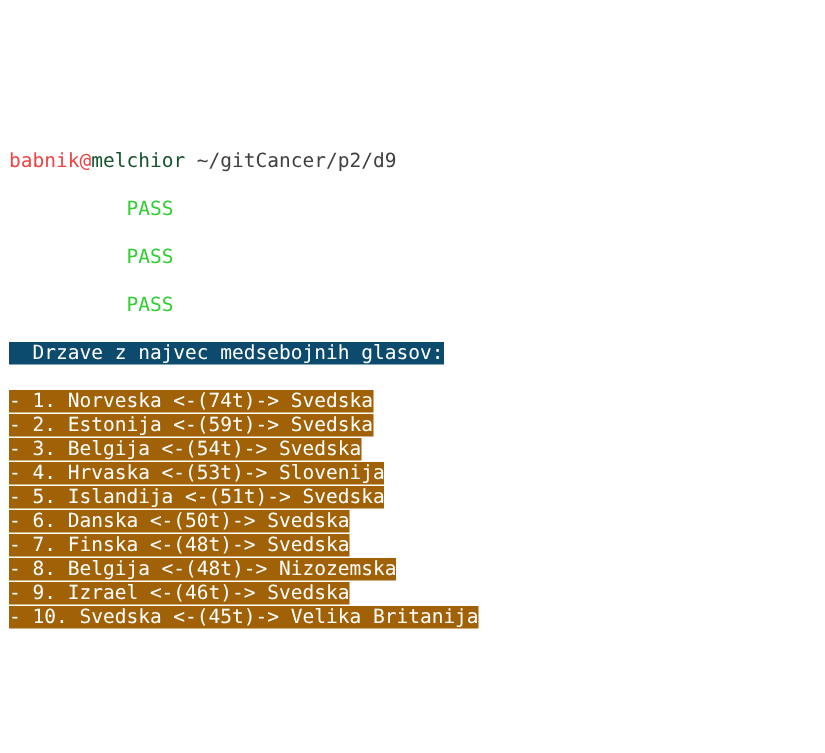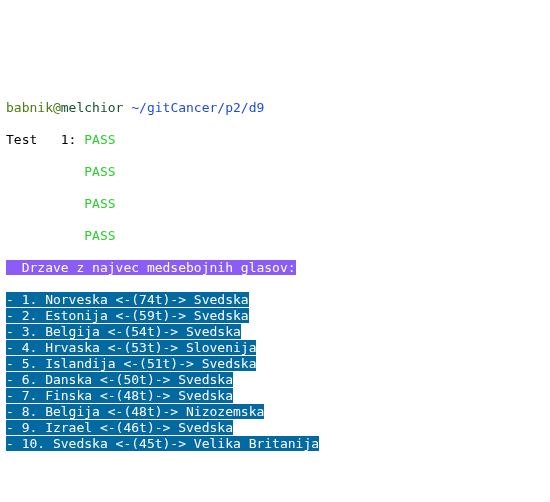--- a/index.html
+++ b/index.html
@@ -10,41 +10,40 @@
     font-size: 13px;
     line-height: 16px;
     color: #555555;
     white-space: pre;
   }
   .term {
     padding: 4px 6px;
     width: 550px;
     box-sizing: border-box;
   }
-  .user   { color: #4d7c0f; }
+  .user   { color: #ef4444; }
   .host   { color: #14532d; }
-  .path   { color: #1d4ed8; margin-top: 43px; }
+  .path   { color: #404040; margin-top: 43px; }
   .prompt-sym { color: #d02090; font-weight: bold; }
   .cmd    { color: #555555; }
   .arg    { color: #d02090; }
   .black  { color: #000000; }
   .green  { color: #32cd32; }
   .red    { color: #b22222; }
-  .hdr    { color: #ffffff; background: #8b5cf6; display: inline; }
-  .minus  { color: #ffffff; background: #0369a1; display: inline; }
+  .hdr    { color: #ffffff; background: #0c4a6e; display: inline; }
+  .minus  { color: #ffffff; background: #a16207; display: inline; }
   .line { display: block; }
 </style>
 </head>
 <body>
 
 
 
 <div class="term">
 <span class="line"><span class="user">babnik</span><span class="user">@</span><span class="host">melchior</span><span class="path"> ~/gitCancer/p2/d9</span></span>
-<span class="line"><span class="black">Test   1: </span><span class="green">PASS</span></span>
 <span class="line"><span>          </span><span class="green">PASS</span></span>
 <span class="line"><span>          </span><span class="green">PASS</span></span>
 <span class="line"><span>          </span><span class="green">PASS</span></span>
 <span class="line"><span class="hdr">  Drzave z najvec medsebojnih glasov:</span></span>
 <div id="minus-block"><span class="line"><span class="minus">- 1. Norveska &lt;-(74t)-&gt; Svedska</span></span><span class="line"><span class="minus">- 2. Estonija &lt;-(59t)-&gt; Svedska</span></span><span class="line"><span class="minus">- 3. Belgija &lt;-(54t)-&gt; Svedska</span></span><span class="line"><span class="minus">- 4. Hrvaska &lt;-(53t)-&gt; Slovenija</span></span><span class="line"><span class="minus">- 5. Islandija &lt;-(51t)-&gt; Svedska</span></span><span class="line"><span class="minus">- 6. Danska &lt;-(50t)-&gt; Svedska</span></span><span class="line"><span class="minus">- 7. Finska &lt;-(48t)-&gt; Svedska</span></span><span class="line"><span class="minus">- 8. Belgija &lt;-(48t)-&gt; Nizozemska</span></span><span class="line"><span class="minus">- 9. Izrael &lt;-(46t)-&gt; Svedska</span></span><span class="line"><span class="minus">- 10. Svedska &lt;-(45t)-&gt; Velika Britanija</span></span></div>
 
 
 </div>
 
 

